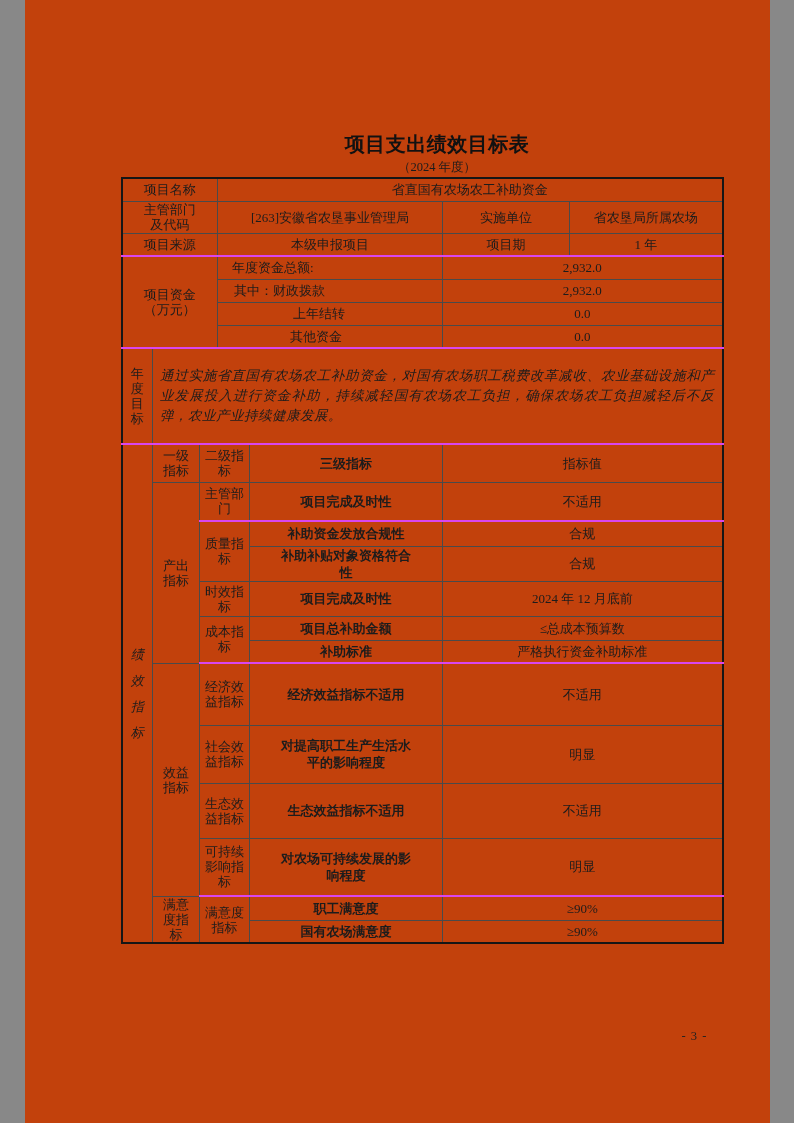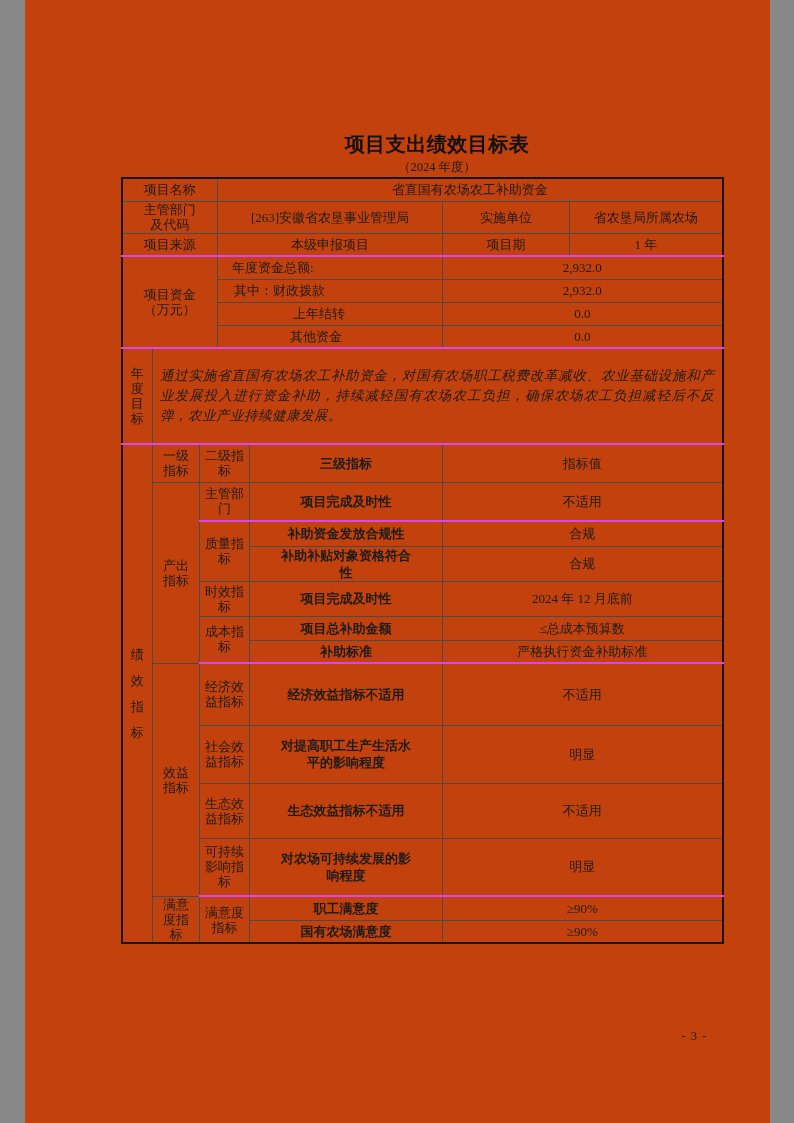--- a/index.html
+++ b/index.html
@@ -37,21 +37,21 @@
     overflow:hidden;
   }
   td.bthick{border-bottom:2px solid #d946ef;}
   td.pre{white-space:pre-line;}
   td.fund-name{text-align:left;}
   .ind1{padding-left:14px;margin-top:8px;}
   .ind2{padding-left:16px;}
   .ind3{padding-left:75px;}
   .ind4{padding-left:72px;margin-top:24px;}
   td.goal-label{line-height:15px;padding:0 8px;}
-  td.perf-label{line-height:26px;padding:0 8px;}
+  td.perf-label{line-height:26px;padding:0 8px;font-style:italic;}
   td.goal-text{
     text-align:justify;text-justify:inter-character;
     padding:17px 7px;line-height:20px;
     font-size:13.5px;letter-spacing:.5px;
     word-break:break-all;
     font-style:italic;
   }
   td.c3{padding:0 28px;line-height:17px;font-weight:bold;}
   td.val{line-height:17px;}
   .pagenum{

